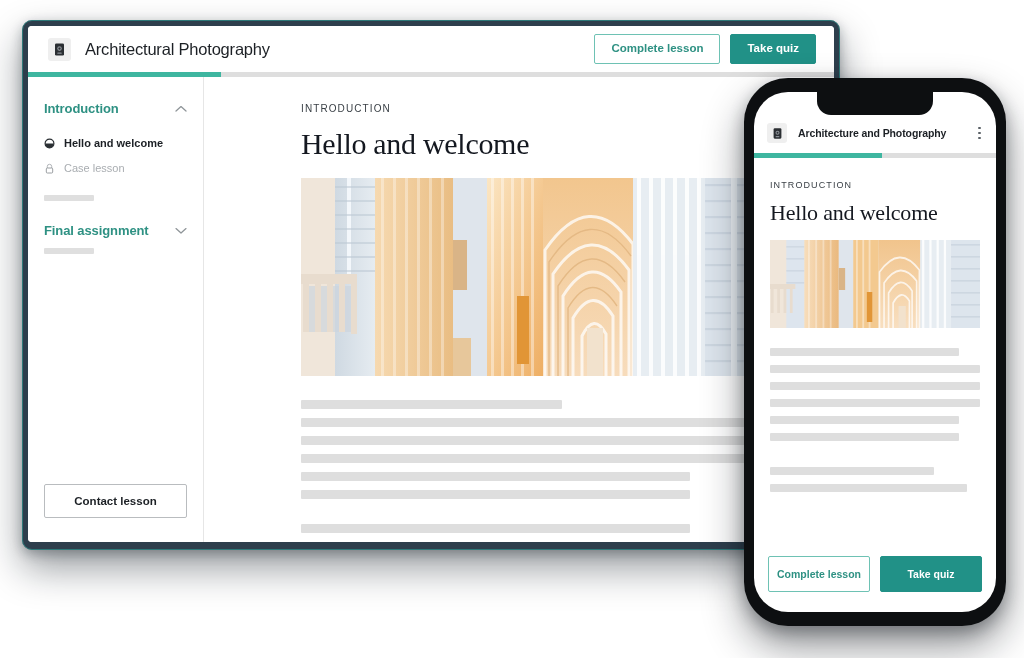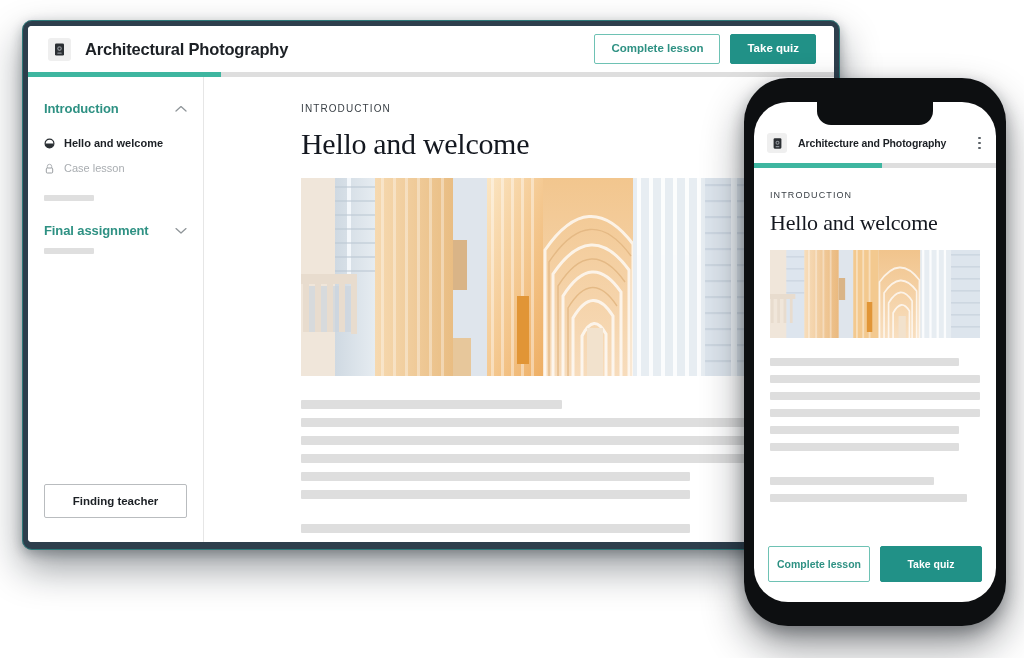--- a/index.html
+++ b/index.html
@@ -67,21 +67,21 @@
     margin-right: 14px;
     background: #efefef;
     display: flex;
     align-items: center;
     justify-content: center;
     flex: none;
   }
   .app-icon svg { display: block; }
   .app-title {
     font-size: 16.5px;
-    font-weight: bold;
+    font-weight: normal;
     color: #1c2025;
     letter-spacing: -0.2px;
   }
   .topbar-actions {
     margin-left: auto;
     display: flex;
     align-items: center;
     gap: 10px;
   }
   .btn {
@@ -239,21 +239,21 @@
 
   
   .phone-frame {
     position: absolute;
     left: 744px;
     top: 78px;
     width: 262px;
     height: 548px;
     background: #0d0f11;
     border-radius: 44px;
-    padding: 24px 10px;
+    padding: 14px 10px;
     box-shadow: 0 20px 40px rgba(10,16,22,0.45), 0 6px 16px rgba(10,16,22,0.3);
   }
   .phone-screen {
     position: relative;
     width: 100%;
     height: 100%;
     background: #ffffff;
     border-radius: 34px;
     overflow: hidden;
     display: flex;
@@ -410,21 +410,21 @@
                 <div class="section-head">
                   <div class="section-title">Final assignment</div>
                   <svg class="chev" width="12" height="8" viewBox="0 0 12 8">
                     <path d="M1 1.6 L6 6 L11 1.6" fill="none" stroke="#8f9599" stroke-width="1.3" stroke-linecap="round" stroke-linejoin="round"></path>
                   </svg>
                 </div>
                 <div class="section-bar"></div>
               </div>
             </div>
           <div class="sidebar-spacer"></div>
-          <button class="contact-btn">Finding teacher</button>
+          <button class="contact-btn">Contact lesson</button>
         </div>
 
         <div class="content">
           <div class="eyebrow">INTRODUCTION</div>
           <div class="page-title">Hello and welcome</div>
 
           <div class="photo">
             <svg viewBox="0 0 460 198" preserveAspectRatio="none" aria-hidden="true">
               <defs>
                 <linearGradient id="cool1" x1="0" y1="0" x2="1" y2="0">

